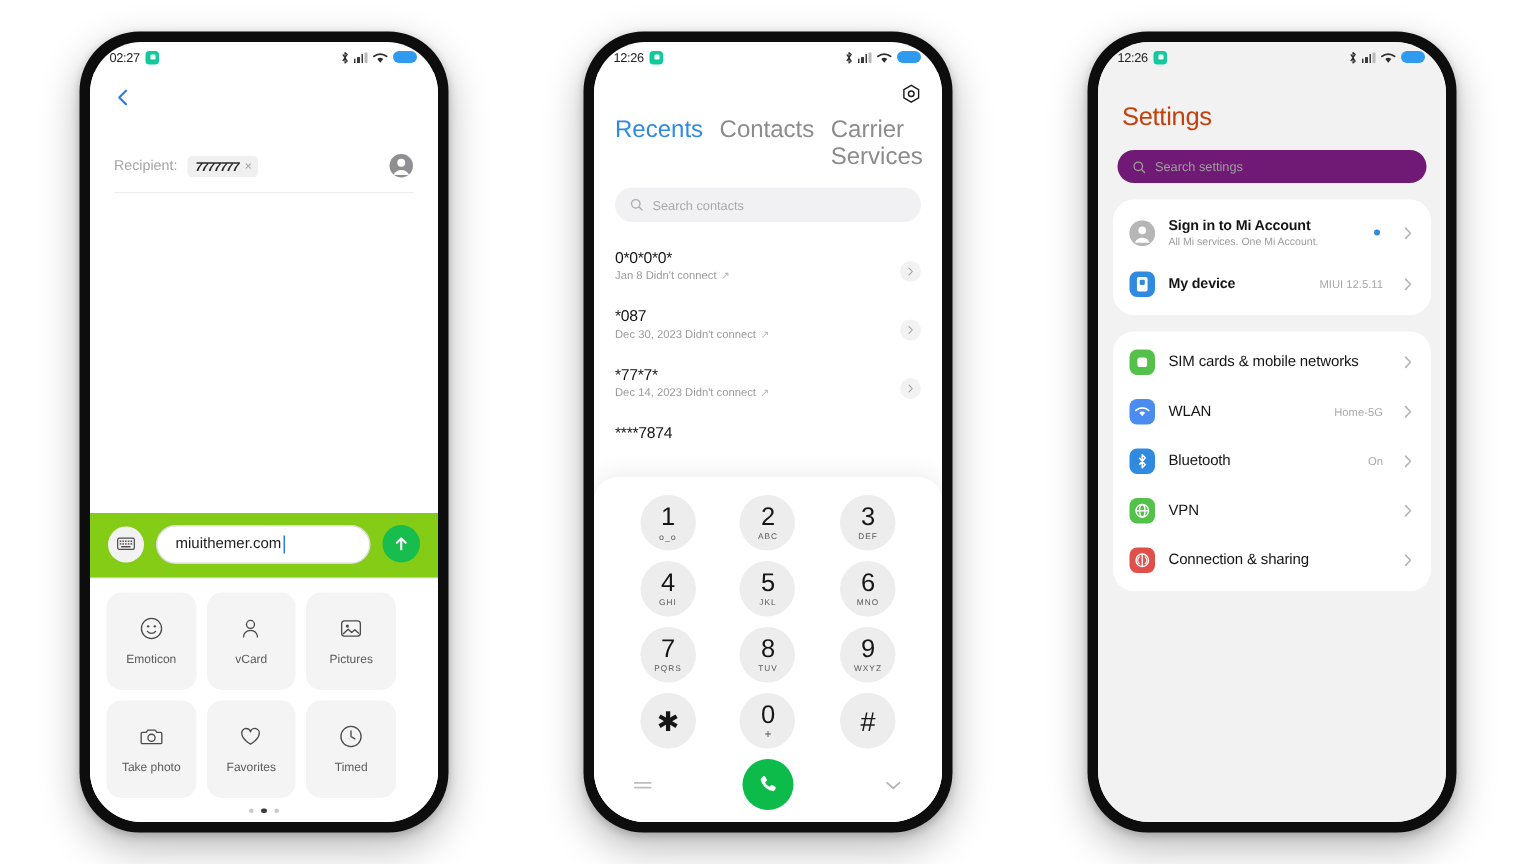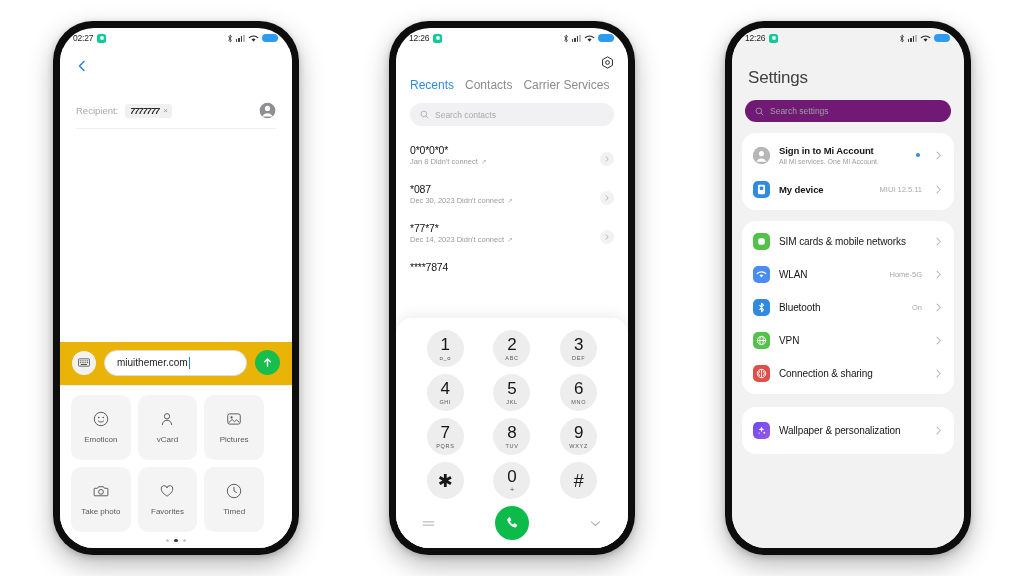--- a/index.html
+++ b/index.html
@@ -105,21 +105,21 @@
     letter-spacing: -0.6px;
   }
   .chip .x { font-size: 8px; color: #9a9a9a; font-style: normal; font-weight: 400;}
   .recip-avatar { margin-left: auto; width: 17px; height: 17px; }
   .msg-canvas { flex: 1; background: #ffffff; }
 
   .compose-bar {
     display: flex; align-items: center; gap: 8px;
     padding: 8px 12px 9px 12px;
     border-bottom: 1px solid #ededed;
-    background: #eab308;
+    background: #84cc16;
   }
   .kb-btn {
     width: 24px; height: 24px; border-radius: 50%;
     background: #f2f2f2;
     display: flex; align-items: center; justify-content: center;
     flex: 0 0 auto;
   }
   .compose-input {
     flex: 1;
     height: 26px;
@@ -158,21 +158,21 @@
   .dots { display: flex; align-items: center; justify-content: center; gap: 5px; padding: 7px 0 6px; }
   .dots i { width: 3.5px; height: 3.5px; border-radius: 50%; background: #c9c9c9; display: block; }
   .dots i.on { background: #3d3d3d; }
 
   
   .p2 .body { flex: 1; display: flex; flex-direction: column; background: #fff; position: relative; }
   .gear-row { display: flex; justify-content: flex-end; padding: 8px 14px 0 0; }
   .tabs {
     display: flex; align-items: baseline; gap: 11px;
     padding: 9px 14px 0 14px;
-    font-size: 12px;
+    font-size: 16px;
   }
   .tab { color: #8c8c8c; }
   .tab.active { color: #2f8ae0; }
   .search-pill {
     margin: 11px 14px 0 14px;
     height: 23px;
     background: #f1f1f3;
     border-radius: 12px;
     display: flex; align-items: center;
     gap: 6px;
@@ -227,21 +227,21 @@
     width: 34px; height: 34px; border-radius: 50%;
     background: #0dbb4a;
     display: flex; align-items: center; justify-content: center;
   }
 
   
   .p3 .screen { background: #f2f2f2; }
   .p3 .statusbar { background: #f2f2f2; }
   .p3 .body { flex: 1; background: #f2f2f2; overflow: hidden; display: flex; flex-direction: column; }
   .set-title {
-    font-size: 17px; color: #404040;
+    font-size: 17px; color: #c2410c;
     padding: 20px 16px 0 16px;
     letter-spacing: -0.2px;
   }
   .set-search {
     margin: 12px 13px 0 13px;
     height: 22px; border-radius: 11px;
     background: #701a75;
     display: flex; align-items: center; gap: 6px;
     padding: 0 10px;
   }
@@ -728,34 +728,17 @@
             </span>
             <div class="set-txt">
               <div class="set-lbl reg">Connection &amp; sharing</div>
             </div>
             <svg class="chev-sm" viewBox="0 0 8 10">
                 <path d="M2.4 1.2L6 5l-3.6 3.8" fill="none" stroke="#b5b5b5" stroke-width="1.2" stroke-linecap="round" stroke-linejoin="round"></path>
               </svg>
           </div>
         </div>
 
-        <div class="card" style="margin-top:13px">
-          <div class="set-row" style="padding-top:11px;padding-bottom:11px">
-            <span class="si" style="background:linear-gradient(135deg,#6a4df0,#9b55e8)">
-              <svg width="11" height="11" viewBox="0 0 14 14">
-                  <path d="M7 2l1 2.6L10.6 5.6 8 6.6 7 9.2 6 6.6 3.4 5.6 6 4.6z" fill="#fff"></path>
-                  <circle cx="10.6" cy="9.8" r="1.1" fill="#fff"></circle>
-                  <circle cx="4" cy="10.2" r="0.8" fill="#fff"></circle>
-                </svg>
-            </span>
-            <div class="set-txt">
-              <div class="set-lbl reg">Wallpaper &amp; personalization</div>
-            </div>
-            <svg class="chev-sm" viewBox="0 0 8 10">
-                <path d="M2.4 1.2L6 5l-3.6 3.8" fill="none" stroke="#b5b5b5" stroke-width="1.2" stroke-linecap="round" stroke-linejoin="round"></path>
-              </svg>
-          </div>
-        </div>
       </div>
     </div>
   </div>
 
 </div>
 
 </body></html>

